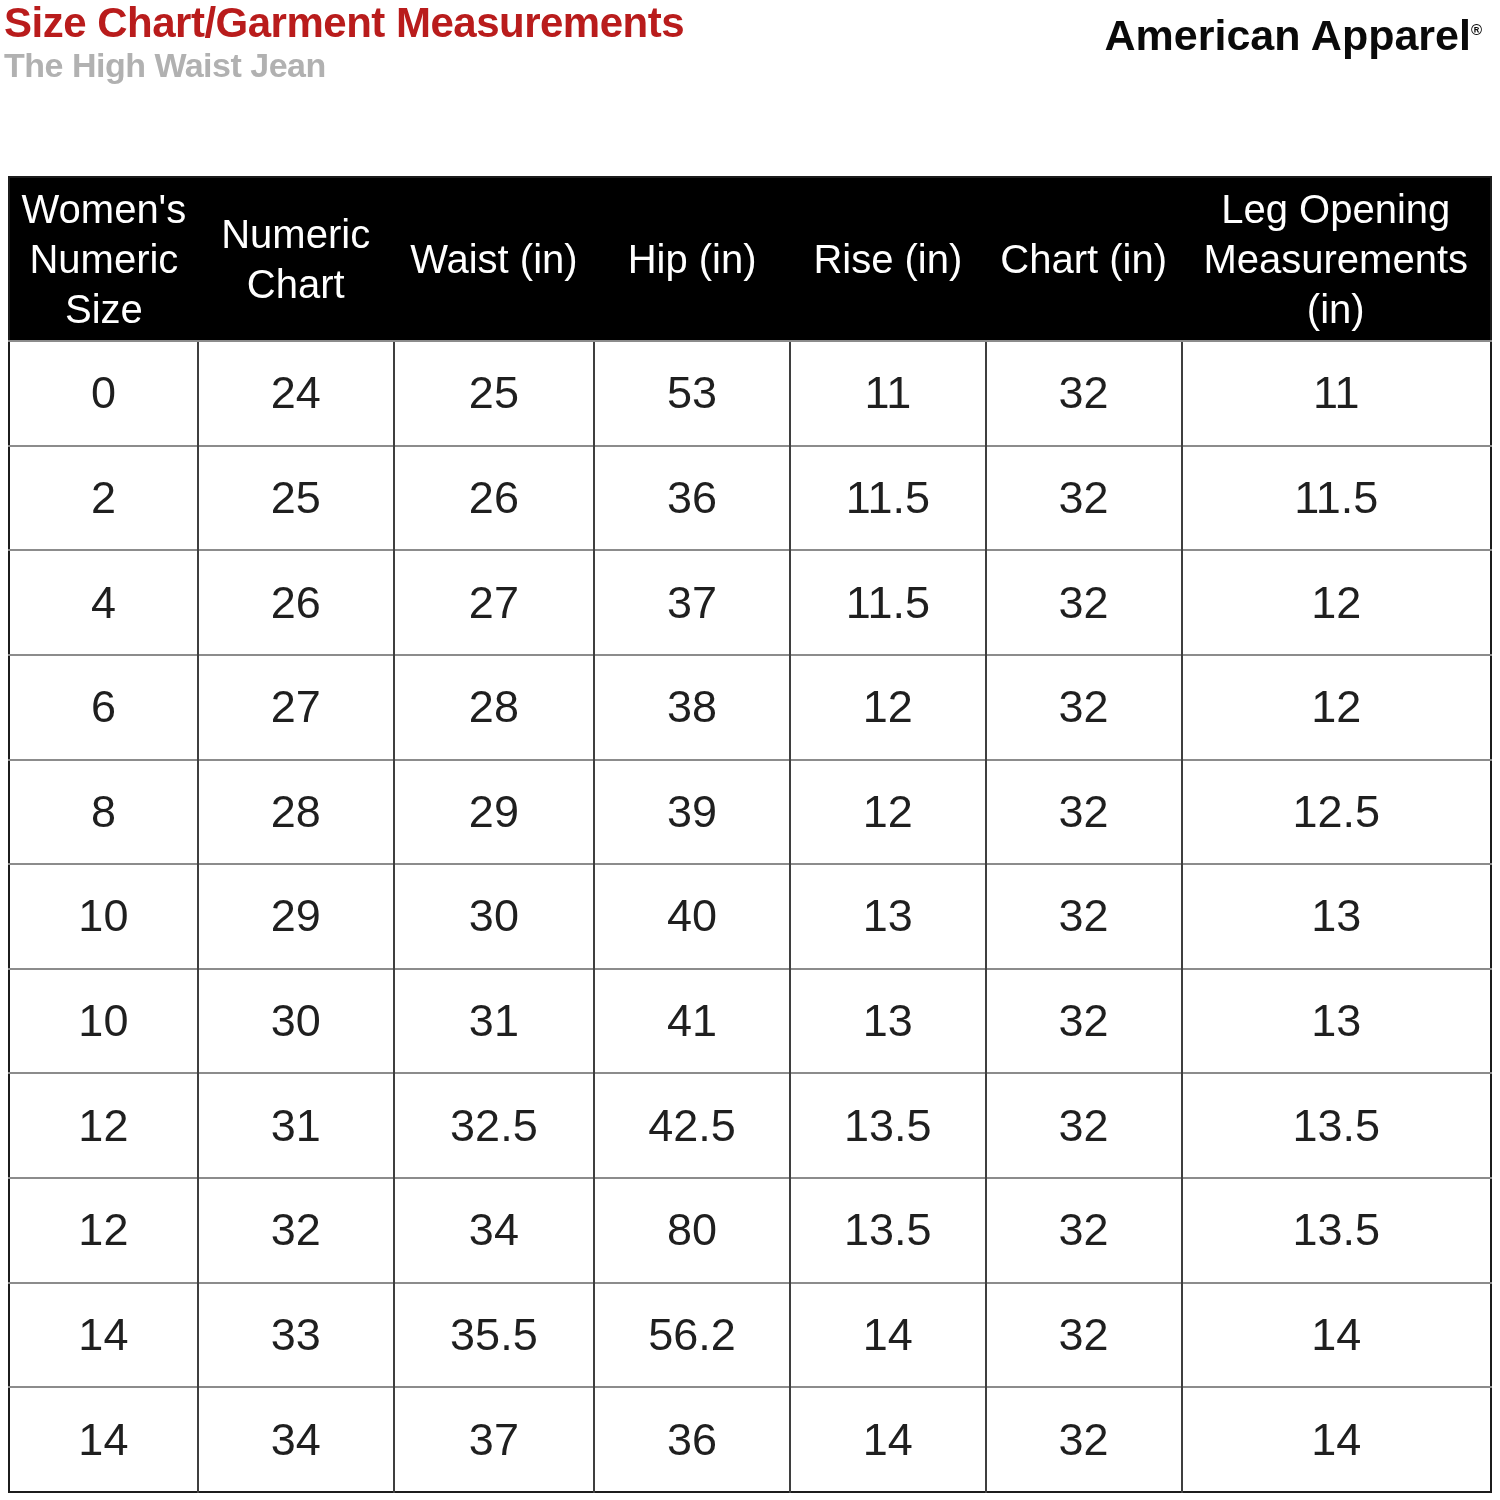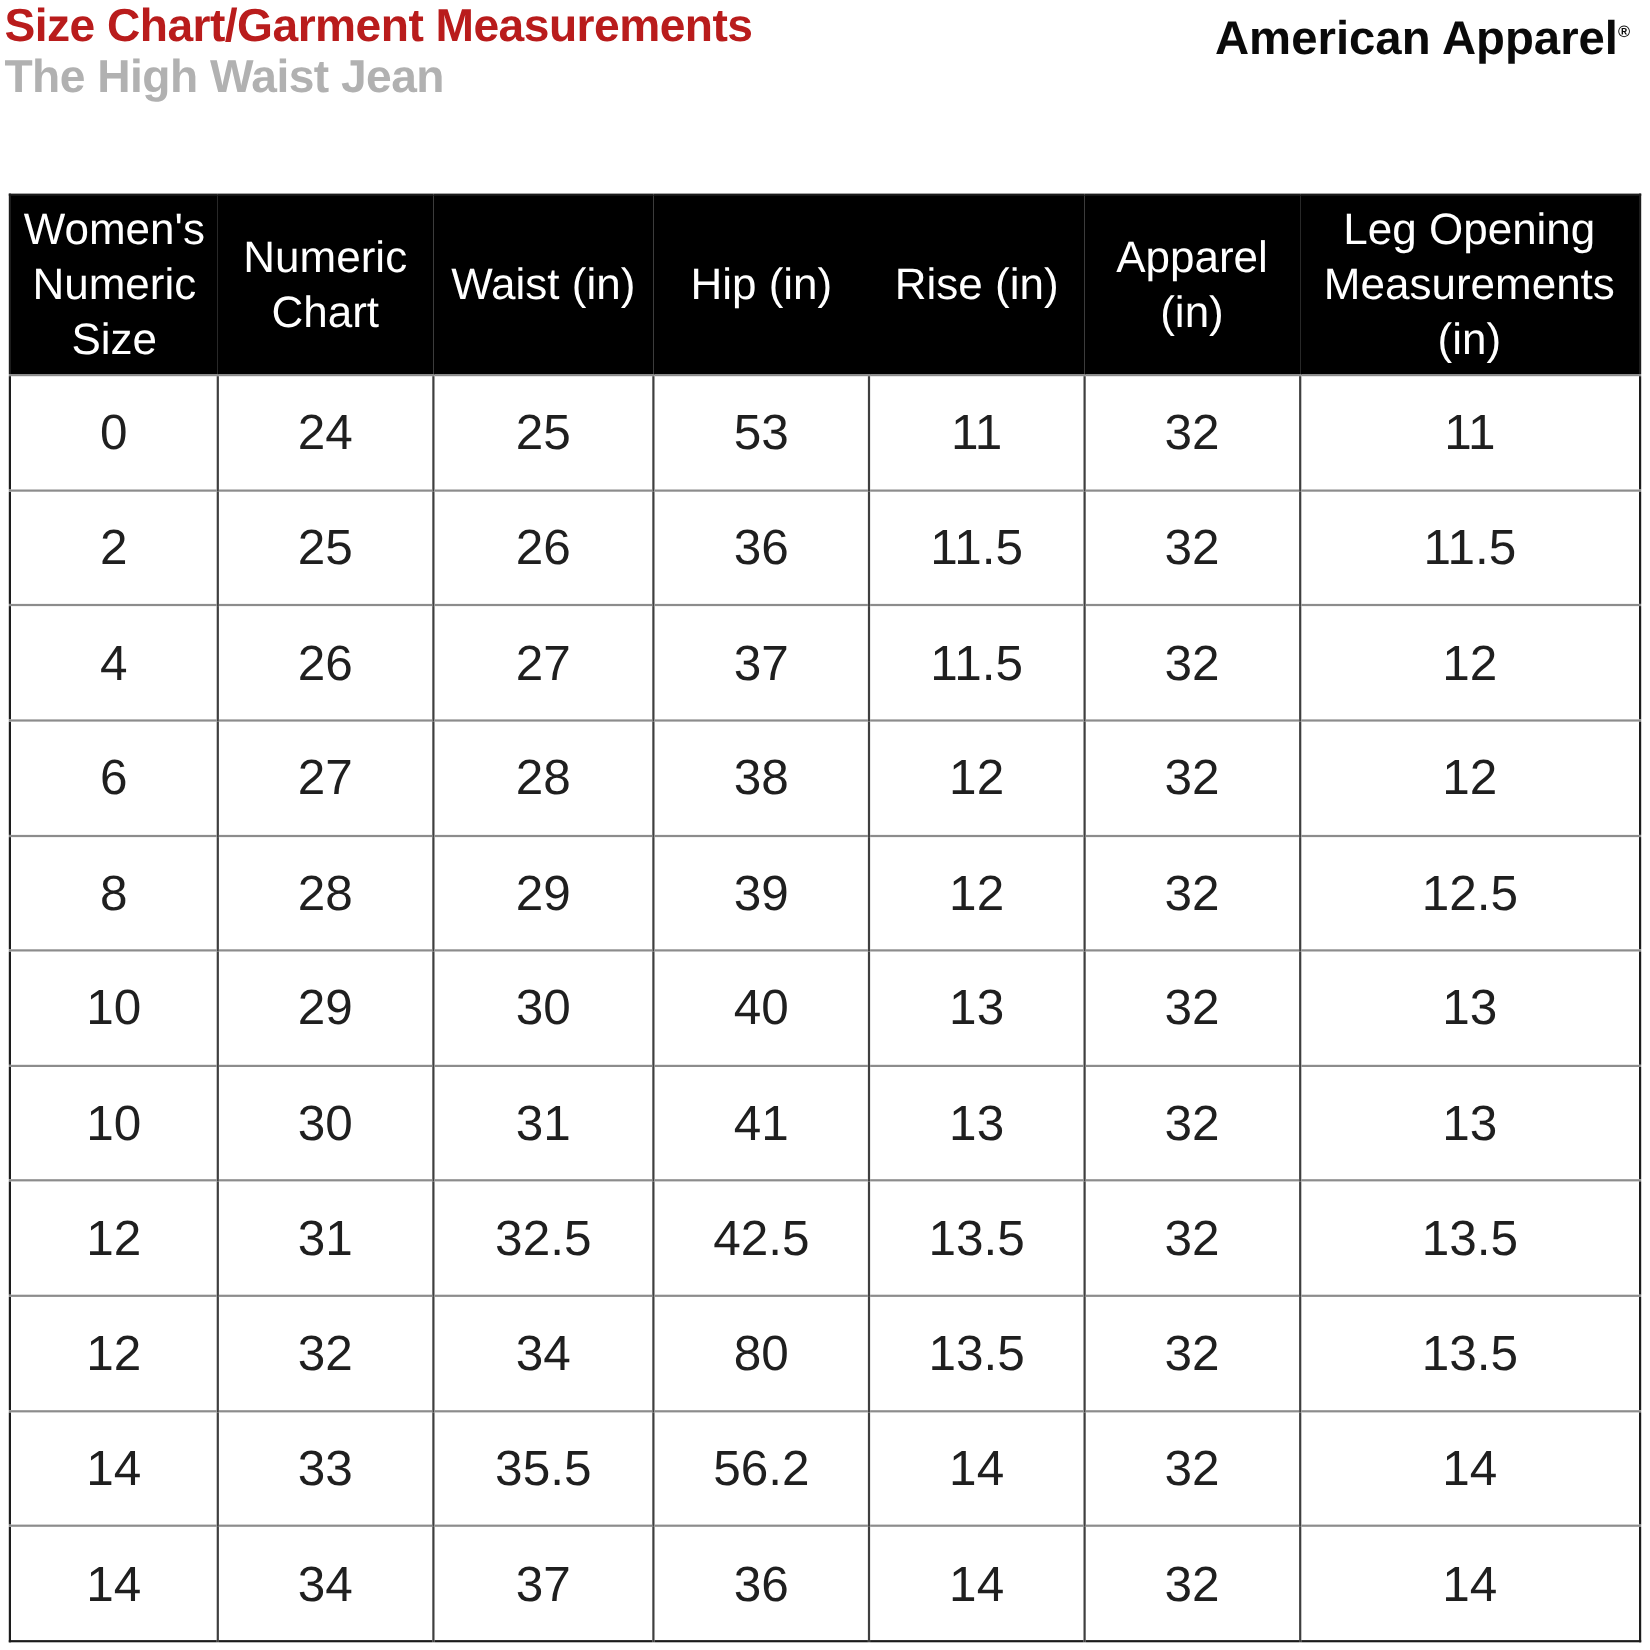--- a/index.html
+++ b/index.html
@@ -2,21 +2,21 @@
 <html><head>
 <meta charset="utf-8">
 <style>
   html,body{margin:0;padding:0;background:#ffffff;}
   body{width:1500px;height:1500px;position:relative;overflow:hidden;
        font-family:"Liberation Sans", sans-serif;color:#000;}
   .topbar{position:absolute;left:0;top:0;width:100%;height:176px;}
   .title{position:absolute;left:4px;top:0px;margin:0;
          font-size:42px;font-weight:bold;letter-spacing:-0.5px;line-height:1.1;color:#b91c1c;}
   .subtitle{position:absolute;left:4px;top:47px;margin:0;
-         font-size:42px;font-weight:bold;letter-spacing:-0.5px;line-height:1.1;color:#b1b1b1;}
+         font-size:34px;font-weight:bold;letter-spacing:-0.5px;line-height:1.1;color:#b1b1b1;}
   .brand{position:absolute;right:6px;top:0px;margin:12px;
          font-size:43px;font-weight:bold;letter-spacing:0px;line-height:1.1;color:#0a0a0a;white-space:nowrap;}
   .brand sup{font-size:15px;vertical-align:super;line-height:0;}
 
   .table-wrap{position:absolute;left:8px;top:176px;width:1484px;height:1317px;}
   table{width:100%;height:100%;border-collapse:collapse;table-layout:fixed;
         border:2px solid #1c1c1c;}
   col.c1{width:12.74%} col.c2{width:13.21%} col.c3{width:13.54%}
   col.c4{width:13.21%} col.c5{width:13.21%} col.c6{width:13.21%} col.c7{width:20.88%}
 
@@ -47,21 +47,21 @@
         <col class="c6">
         <col class="c7">
     </colgroup>
     <thead>
       <tr id="head-row">
           <th>Women's Numeric Size</th>
           <th>Numeric Chart</th>
           <th>Waist (in)</th>
           <th>Hip (in)</th>
           <th>Rise (in)</th>
-          <th>Apparel (in)</th>
+          <th>Chart (in)</th>
           <th>Leg Opening Measurements (in)</th>
         </tr>
     </thead>
     <tbody id="table-body">
         <tr>
           <td>0</td>
           <td>24</td>
           <td>25</td>
           <td>53</td>
           <td>11</td>

